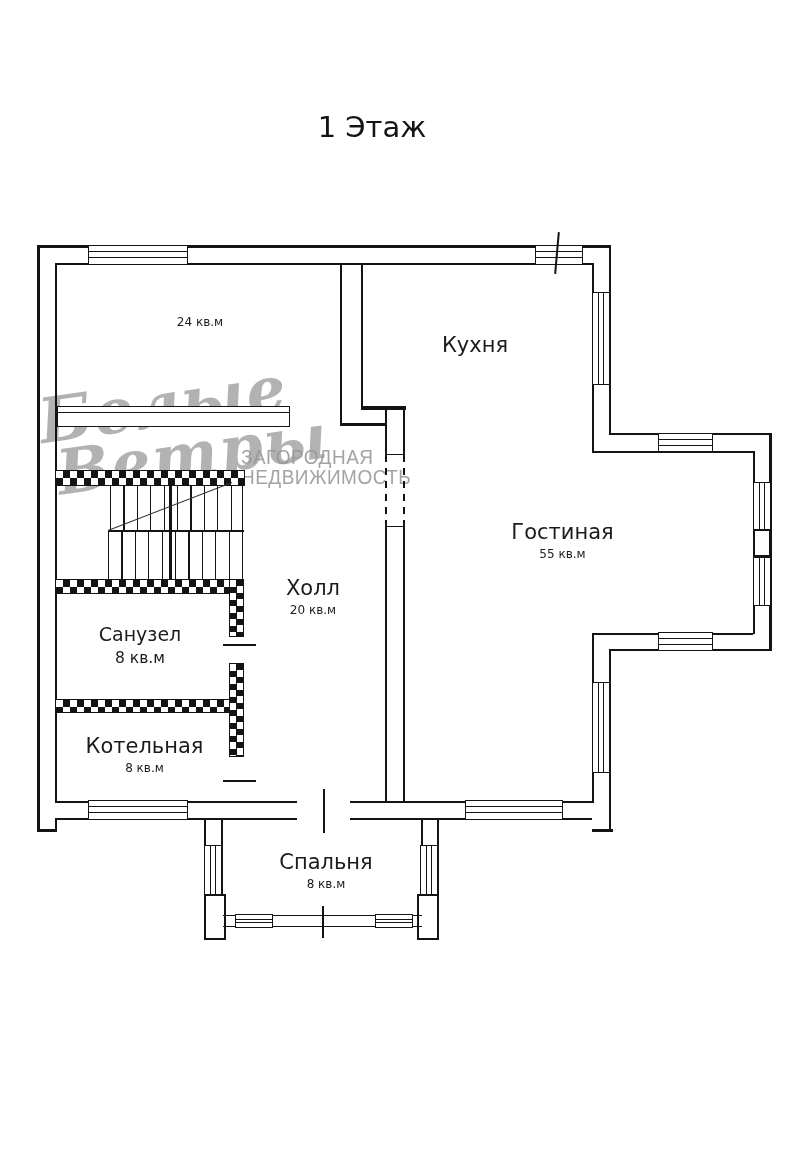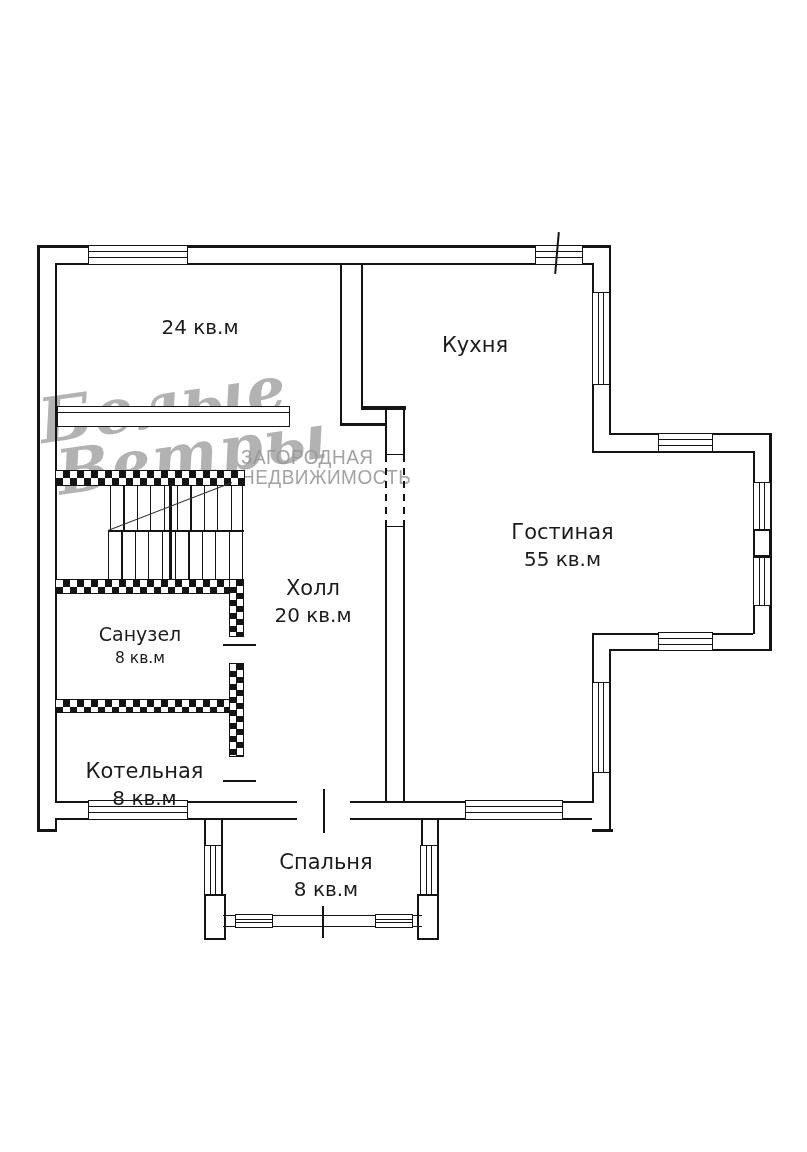--- a/index.html
+++ b/index.html
@@ -15,40 +15,41 @@
   .winH::before { top:30%; } .winH::after { top:62%; }
   .winV::before,.winV::after { content:""; position:absolute; top:0; bottom:0; width:1px; background:#141414; }
   .winV::before { left:30%; } .winV::after { left:62%; }
   .treads { position:absolute;
             background-image:repeating-linear-gradient(90deg,#141414 0,#141414 1.3px,transparent 1.3px,transparent 13.4px); }
   .dashv { position:absolute; width:1.5px;
            background-image:repeating-linear-gradient(180deg,#141414 0,#141414 7px,transparent 7px,transparent 13px); }
   .pier { position:absolute; background:#fff; border:2px solid #141414; box-sizing:border-box; }
   .room { position:absolute; text-align:center; color:#1b1b1b; line-height:1.15; }
   .room .nm { font-size:21px; }
-  .room .ar { font-size:20px; margin-top:4px; }
+  .room .ar { font-size:12px; margin-top:4px; }
   .room.small .nm { font-size:19px; }
   .room.small .ar { font-size:15.5px; }
   .title { position:absolute; left:272px; top:110px; width:200px; text-align:center;
            font-size:29px; color:#141414; }
   .wm-script { position:absolute; font-family:"DejaVu Serif", serif; font-style:italic; font-weight:bold;
                color:rgba(148,148,148,0.72); transform:rotate(-8deg); letter-spacing:2px; }
   .wm-caps { position:absolute; font-family:"Liberation Sans", sans-serif; color:rgba(150,150,150,0.88);
              font-size:20px; letter-spacing:0.5px; transform:scaleX(0.95); transform-origin:left center; white-space:nowrap; }
 </style>
 </head>
 <body>
 
 <div class="canvas">
 
   <div class="wm-script" style="left:38px; top:368px; font-size:62px;">Белые</div>
   <div class="wm-script" style="left:56px; top:418px; font-size:62px;">Ветры</div>
   <div class="wm-caps" style="left:241px; top:446px;">ЗАГОРОДНАЯ</div>
   <div class="wm-caps" style="left:241px; top:466px;">НЕДВИЖИМОСТЬ</div>
 
+  <div class="title">1 Этаж</div>
 
   <div class="ln" style="left:37px; top:245px; width:574px; height:2.5px;"></div>
   <div class="ln" style="left:55px; top:263px; width:537px; height:1.5px;"></div>
   <div class="ln" style="left:37px; top:245px; width:3px; height:587px;"></div>
   <div class="ln" style="left:55px; top:263px; width:1.5px; height:540px;"></div>
   <div class="ln" style="left:37px; top:829px; width:20px; height:2.5px;"></div>
   <div class="ln" style="left:55px; top:818px; width:2px; height:12px;"></div>
 
   <div class="ln" style="left:55px; top:818px; width:242px; height:2px;"></div>
   <div class="ln" style="left:55px; top:801px; width:242px; height:1.5px;"></div>
@@ -142,21 +143,21 @@
     <div class="ar">55 кв.м</div>
   </div>
   <div class="room" style="left:248px; top:576px; width:130px;">
     <div class="nm">Холл</div>
     <div class="ar">20 кв.м</div>
   </div>
   <div class="room small" style="left:80px; top:624px; width:120px;">
     <div class="nm">Санузел</div>
     <div class="ar">8 кв.м</div>
   </div>
-  <div class="room" style="left:72px; top:759px; width:145px;">
+  <div class="room" style="left:72px; top:734px; width:145px;">
     <div class="nm">Котельная</div>
     <div class="ar">8 кв.м</div>
   </div>
   <div class="room" style="left:262px; top:850px; width:128px;">
     <div class="nm">Спальня</div>
     <div class="ar">8 кв.м</div>
   </div>
 
 </div>
 

